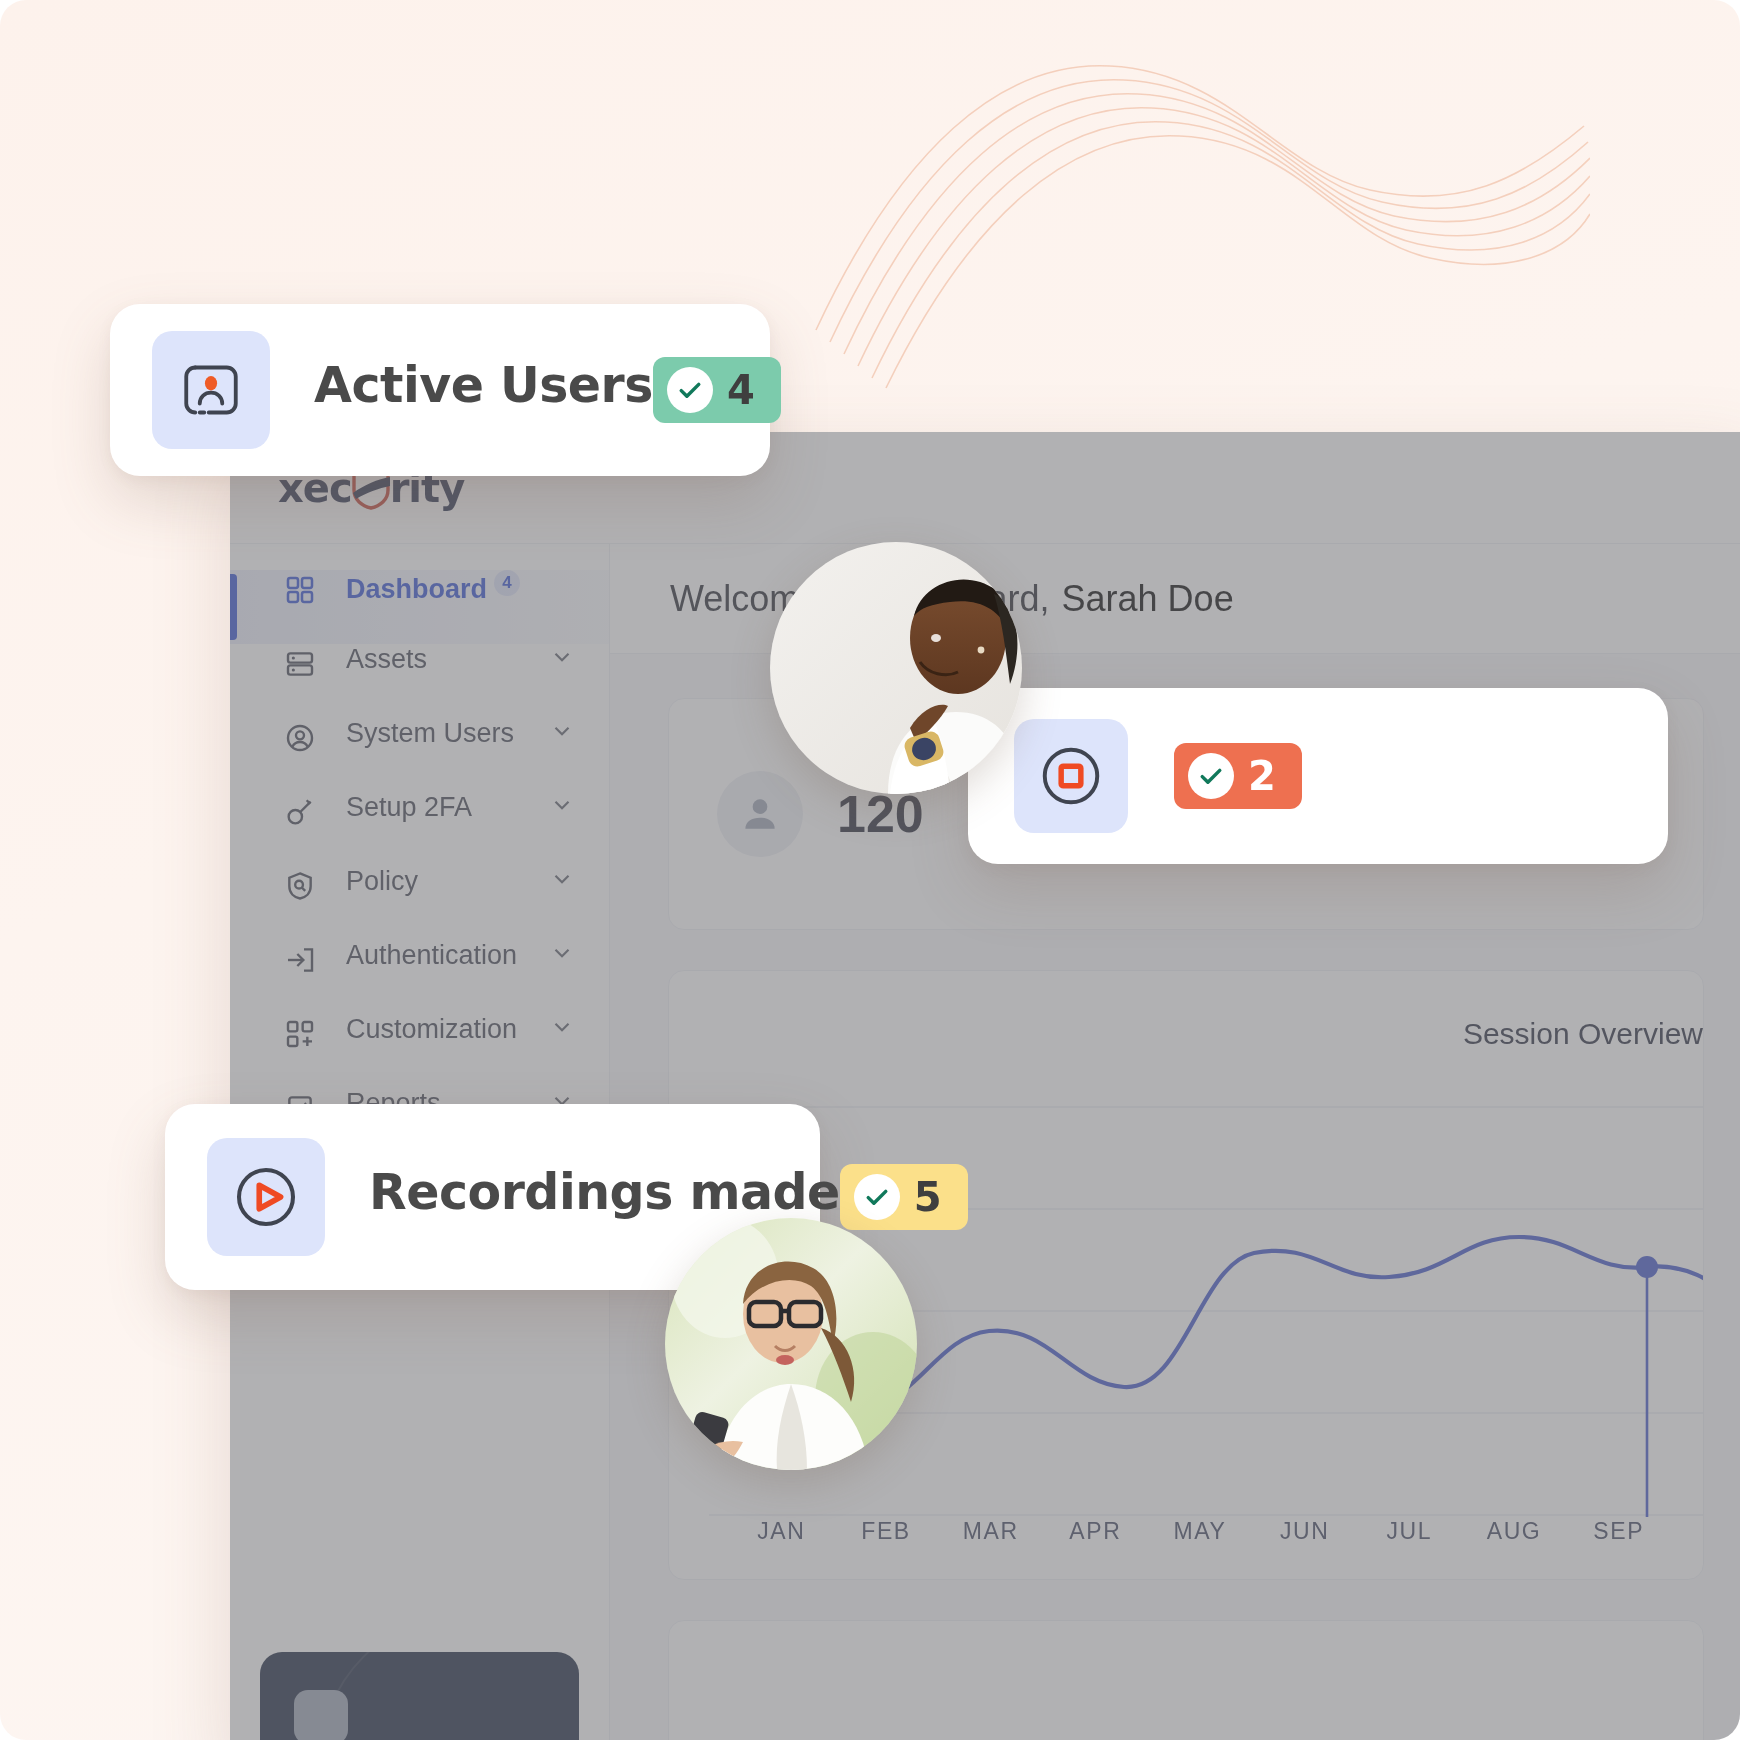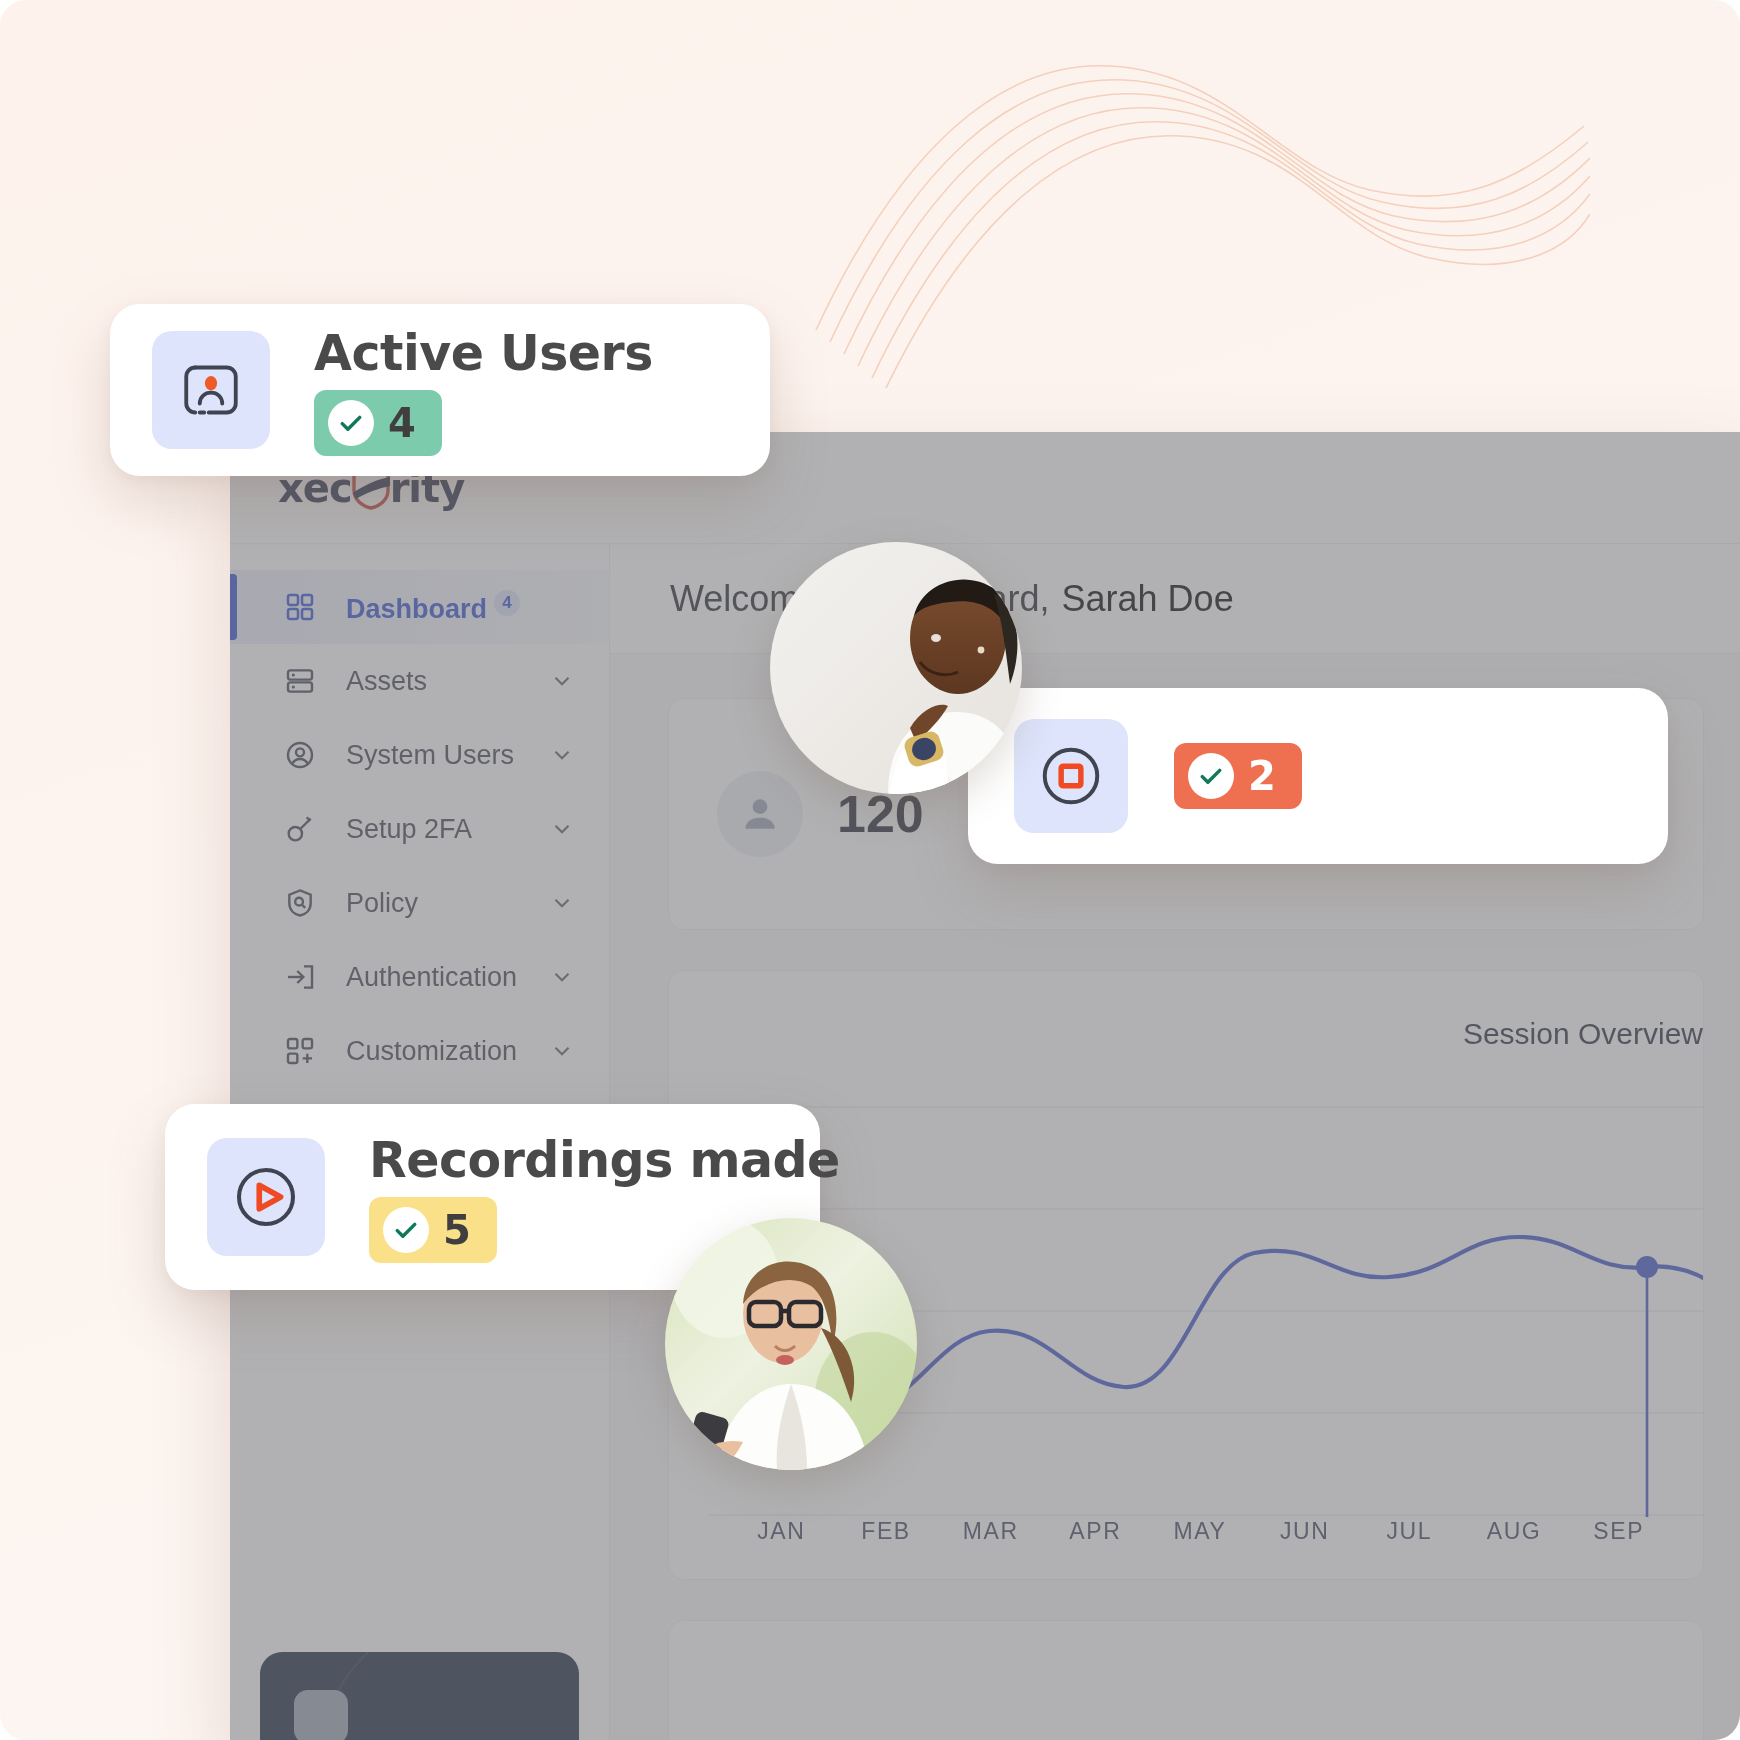--- a/index.html
+++ b/index.html
@@ -82,21 +82,21 @@
   .sidebar {
     width: 380px;
     background: #ffffff;
     border-right: 1px solid #edeff4;
     padding-top: 26px;
     position: relative;
     flex: 0 0 380px;
   }
   .nav-item {
     display: flex;
-    align-items: center;
+    align-items: flex-start;
     height: 74px;
     padding: 0 34px 0 50px;
     position: relative;
     color: #3e4250;
     font-size: 27px;
   }
   .nav-item .ic { width: 40px; height: 40px; flex: 0 0 40px; margin-right: 26px; display:flex; align-items:center; justify-content:center; }
   .nav-item .lbl { flex: 1; white-space: nowrap; }
   .nav-item .chev { width: 26px; height: 26px; opacity:.85; }
   .nav-item.active {
@@ -238,21 +238,21 @@
     display: flex;
     align-items: center;
     z-index: 200;
   }
   .fc-icon {
     border-radius: 20px;
     background: #dde4fb;
     display: flex; align-items: center; justify-content: center;
     flex: none;
   }
-  .fc-body { display: flex; flex-direction: column; }
+  .fc-body { display: flex; }
   .fc-title {
     font-family: "DejaVu Sans", sans-serif;
     font-weight: 700;
     color: #4a4a4a;
     letter-spacing: -0.5px;
     white-space: nowrap;
   }
   .fc-badge {
     display: inline-flex;
     align-items: center;

